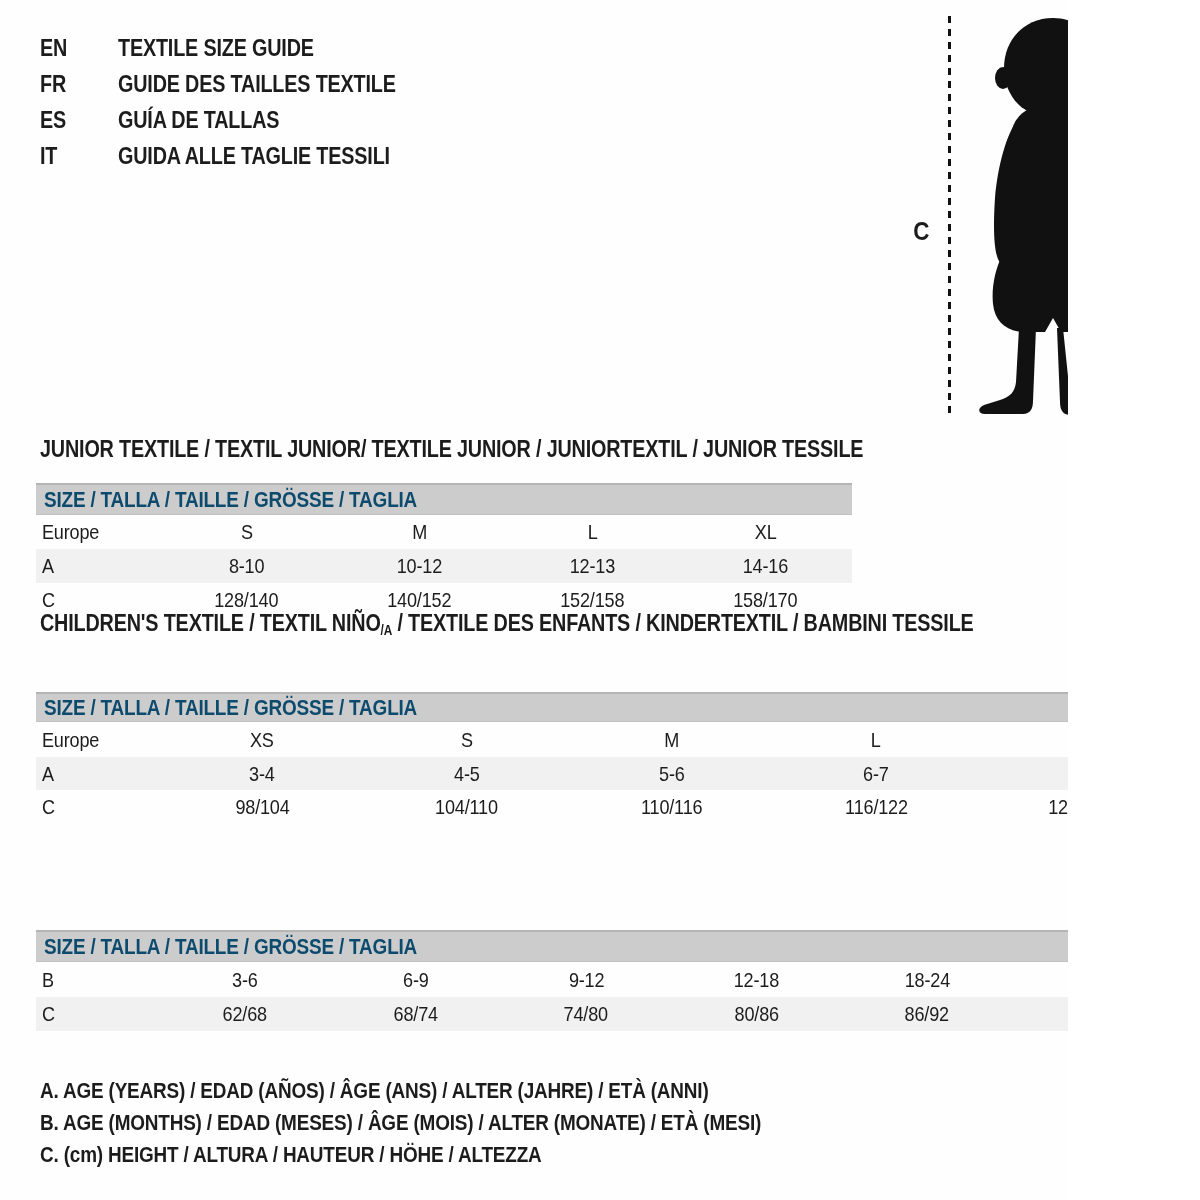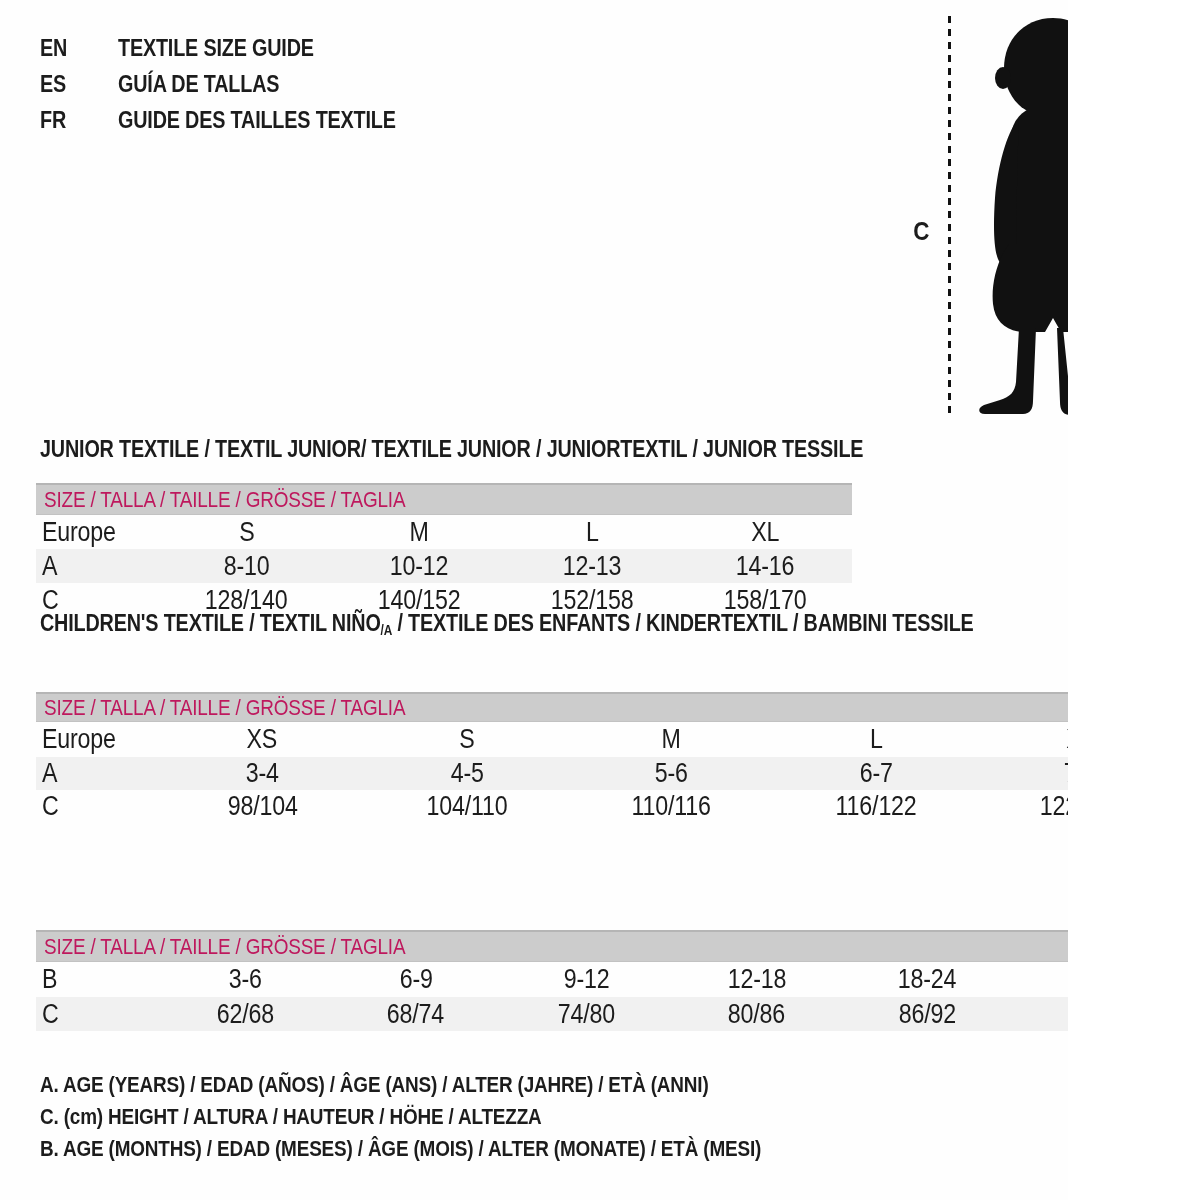--- a/index.html
+++ b/index.html
@@ -30,56 +30,60 @@
   .sub { font-size:0.6em; vertical-align:-0.28em; }
 
   
   .tbl { position:absolute; left:36px; }
   .t1 { top:483px; width:816px; }
   .t2 { top:692px; width:1147px; }
   .t3 { top:930px; width:1147px; }
   .size-bar {
     background:#cccccc; border-top:2px solid #b5b5b5; border-bottom:1px solid #c2c2c2;
     display:flex; align-items:center; padding-left:8px;
-    font-size:22px; font-weight:400; color:#be185d;
+    font-size:22px; font-weight:700; color:#0c4a6e;
   }
   .t1 .size-bar { height:32px; }
   .t2 .size-bar { height:30px; }
   .t3 .size-bar { height:32px; }
-  .trow { display:flex; align-items:center; font-size:27px; }
+  .trow { display:flex; align-items:center; font-size:21px; }
   .trow.shaded { background:#f1f1f1; }
   .tlabel { width:124px; padding-left:6px; }
   .tcell { flex:1; text-align:center; }
   .t1 .trow { height:34px; }
   .t2 .trow { height:33px; }
   .t2 .trow.r0 { height:35px; }
   .t3 .trow { height:35px; }
   .t3 .trow.r1 { height:34px; }
 
   
   .legend { position:absolute; left:40px; top:1072px; font-size:22px; font-weight:700; }
-  .legend-line { height:32px; display:flex; align-items:flex-start; }
+  .legend-line { height:32px; display:flex; align-items:flex-end; }
 </style>
 </head>
 <body>
 
 <div class="canvas">
 
   <section class="lang">
     <div class="lang-row">
       <span class="lang-code"><span class="cxl">EN</span></span>
       <span class="cxl">TEXTILE SIZE GUIDE</span>
     </div>
     <div class="lang-row">
+      <span class="lang-code"><span class="cxl">FR</span></span>
+      <span class="cxl">GUIDE DES TAILLES TEXTILE</span>
+    </div>
+    <div class="lang-row">
       <span class="lang-code"><span class="cxl">ES</span></span>
       <span class="cxl">GUÍA DE TALLAS</span>
     </div>
     <div class="lang-row">
-      <span class="lang-code"><span class="cxl">FR</span></span>
-      <span class="cxl">GUIDE DES TAILLES TEXTILE</span>
+      <span class="lang-code"><span class="cxl">IT</span></span>
+      <span class="cxl">GUIDA ALLE TAGLIE TESSILI</span>
     </div>
   </section>
 
   <div class="measure-line"></div>
   <div class="measure-label"><span class="cx">C</span></div>
   <svg class="baby" width="172" height="400" viewBox="0 0 170 400">
     <g fill="#111111">
       <path d="M86,2 C114,2 135,23 135,52 C135,66 130,79 121,88 C112,97 99,101 86,101 C73,101 60,97 51,88 C42,79 37,66 37,52 C37,23 58,2 86,2 Z"></path>
       <ellipse cx="36" cy="62" rx="8" ry="11"></ellipse>
       <ellipse cx="136" cy="62" rx="8" ry="11"></ellipse>
@@ -181,20 +185,20 @@
       <div class="tcell"><span class="cx">86/92</span></div>
       <div class="tcell"><span class="cx">92/98</span></div>
     </div>
   </div>
 
   <div class="legend">
     <div class="legend-line">
         <span class="cxl">A. AGE (YEARS) / EDAD (AÑOS) / ÂGE (ANS) / ALTER (JAHRE) / ETÀ (ANNI)</span>
       </div>
     <div class="legend-line">
+        <span class="cxl">B. AGE (MONTHS) / EDAD (MESES) / ÂGE (MOIS) / ALTER (MONATE) / ETÀ (MESI)</span>
+      </div>
+    <div class="legend-line">
         <span class="cxl">C. (cm) HEIGHT / ALTURA / HAUTEUR / HÖHE / ALTEZZA</span>
       </div>
-    <div class="legend-line">
-        <span class="cxl">B. AGE (MONTHS) / EDAD (MESES) / ÂGE (MOIS) / ALTER (MONATE) / ETÀ (MESI)</span>
-      </div>
   </div>
 
 </div>
 
 </body></html>

